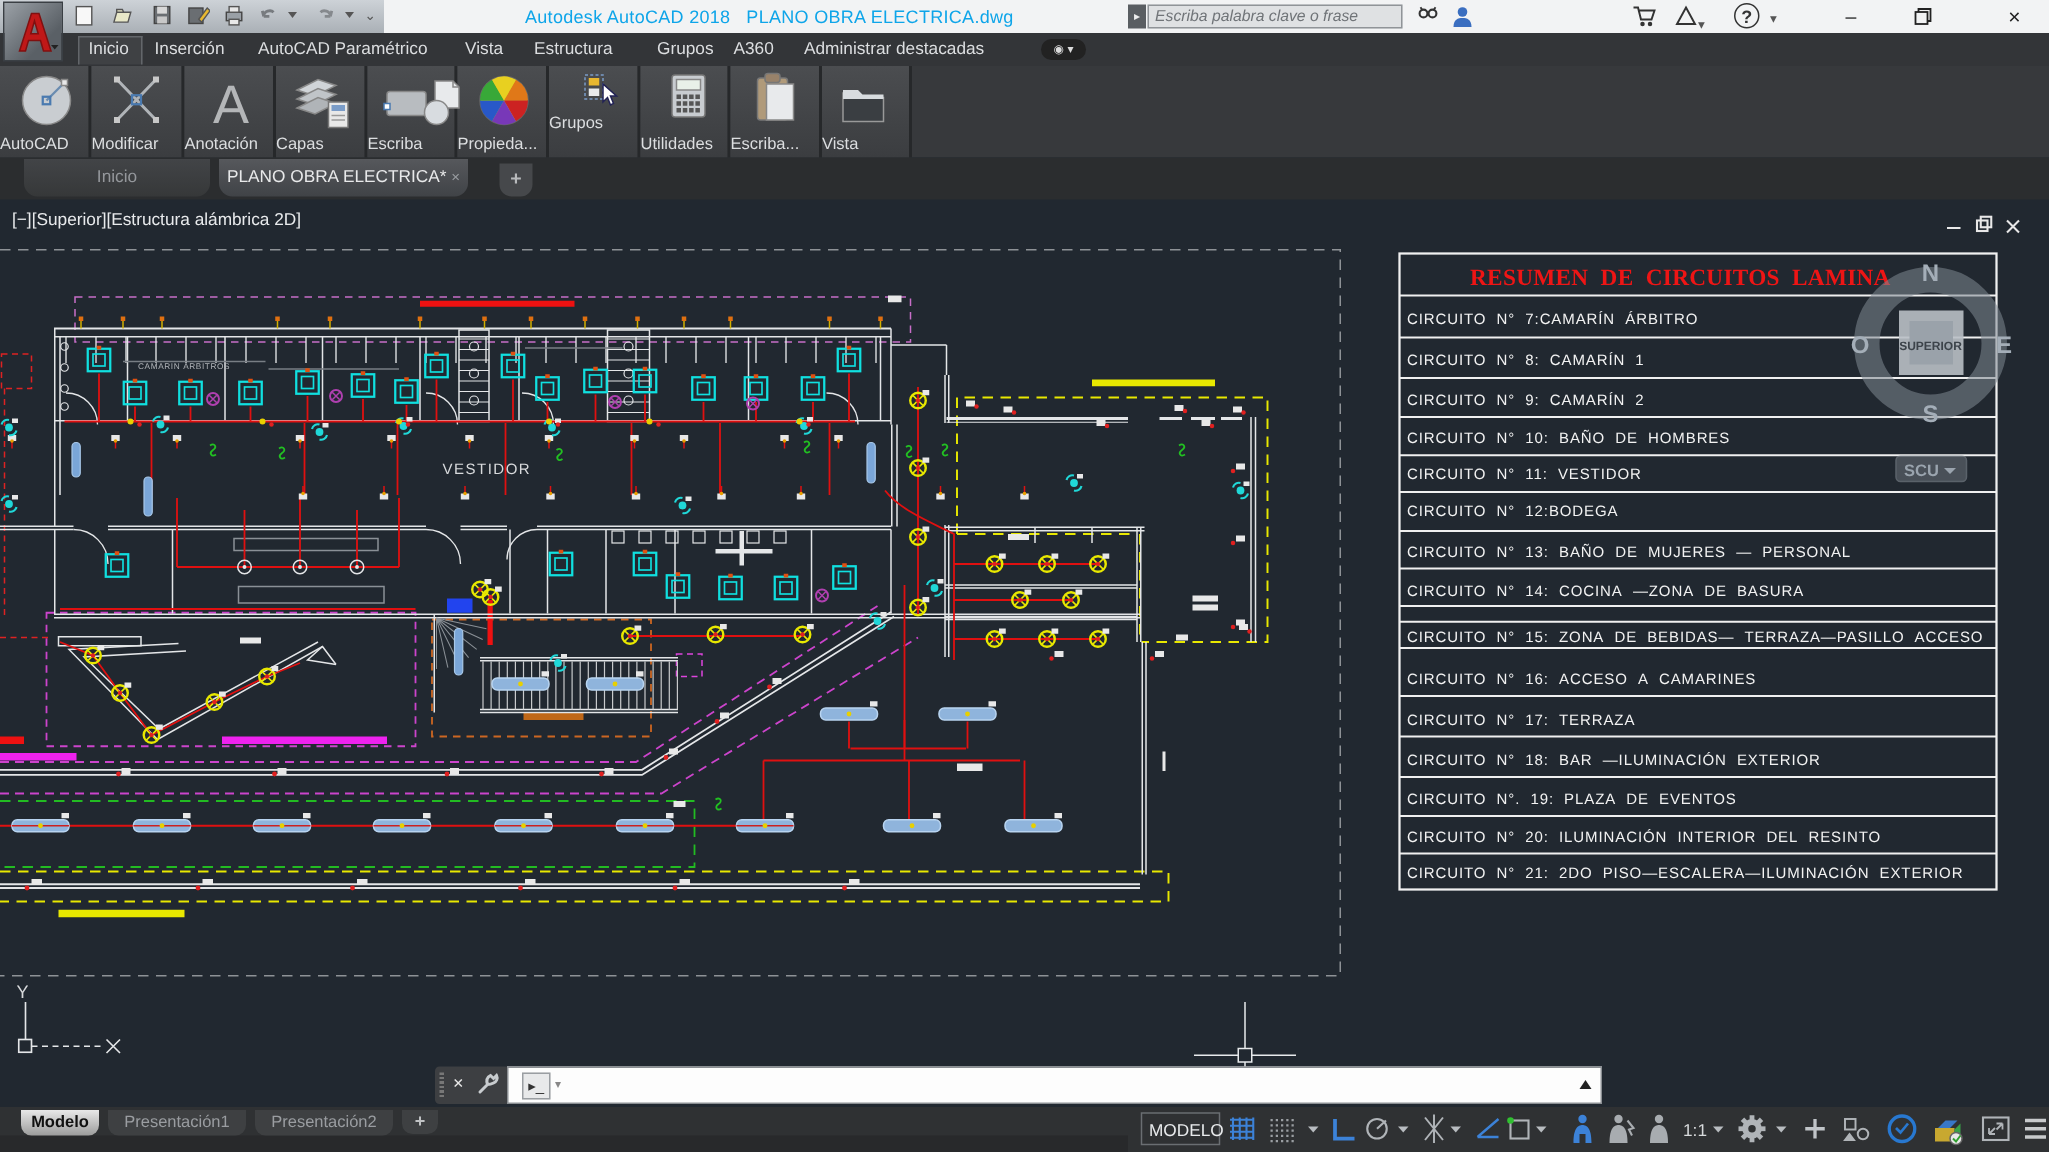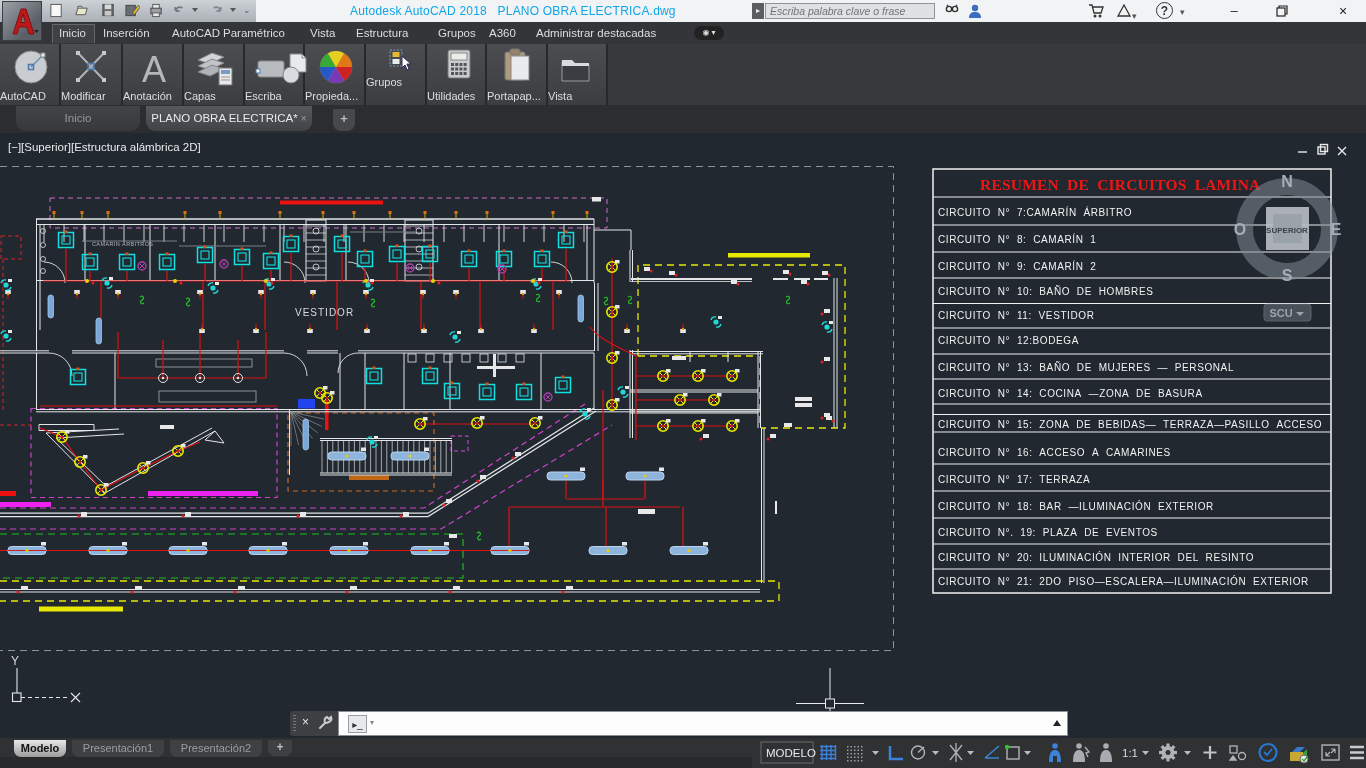--- a/index.html
+++ b/index.html
@@ -984,21 +984,21 @@
 <div class="panel abs" style="left:305px;top:44px;width:61px">
       <div class="plabel" style="bottom:3px">Propieda...</div>
     </div>
 <div class="panel abs" style="left:366px;top:44px;width:61px">
       <div class="plabel" style="bottom:17px">Grupos</div>
     </div>
 <div class="panel abs" style="left:427px;top:44px;width:60px">
       <div class="plabel" style="bottom:3px">Utilidades</div>
     </div>
 <div class="panel abs" style="left:487px;top:44px;width:61px">
-      <div class="plabel" style="bottom:3px">Portapap...</div>
+      <div class="plabel" style="bottom:3px">Escriba...</div>
     </div>
 <div class="panel abs" style="left:548px;top:44px;width:60px">
       <div class="plabel" style="bottom:3px">Vista</div>
     </div>
 <svg class="abs" style="left:0;top:44px" width="620" height="61" viewBox="0 0 620 61">
 <circle cx="31" cy="23" r="16" fill="#c9cdd1" stroke="#888"></circle>
       <circle cx="31" cy="23" r="16" fill="none"></circle>
       <path d="M31 23 L43 11" stroke="#6a8cb0" stroke-width="1.5"></path>
       <rect x="28.5" y="20.5" width="5" height="5" fill="none" stroke="#4a7ab0" stroke-width="1.5"></rect>
       <rect x="41" y="9" width="4" height="4" fill="#e8e8e8" stroke="#888"></rect>

